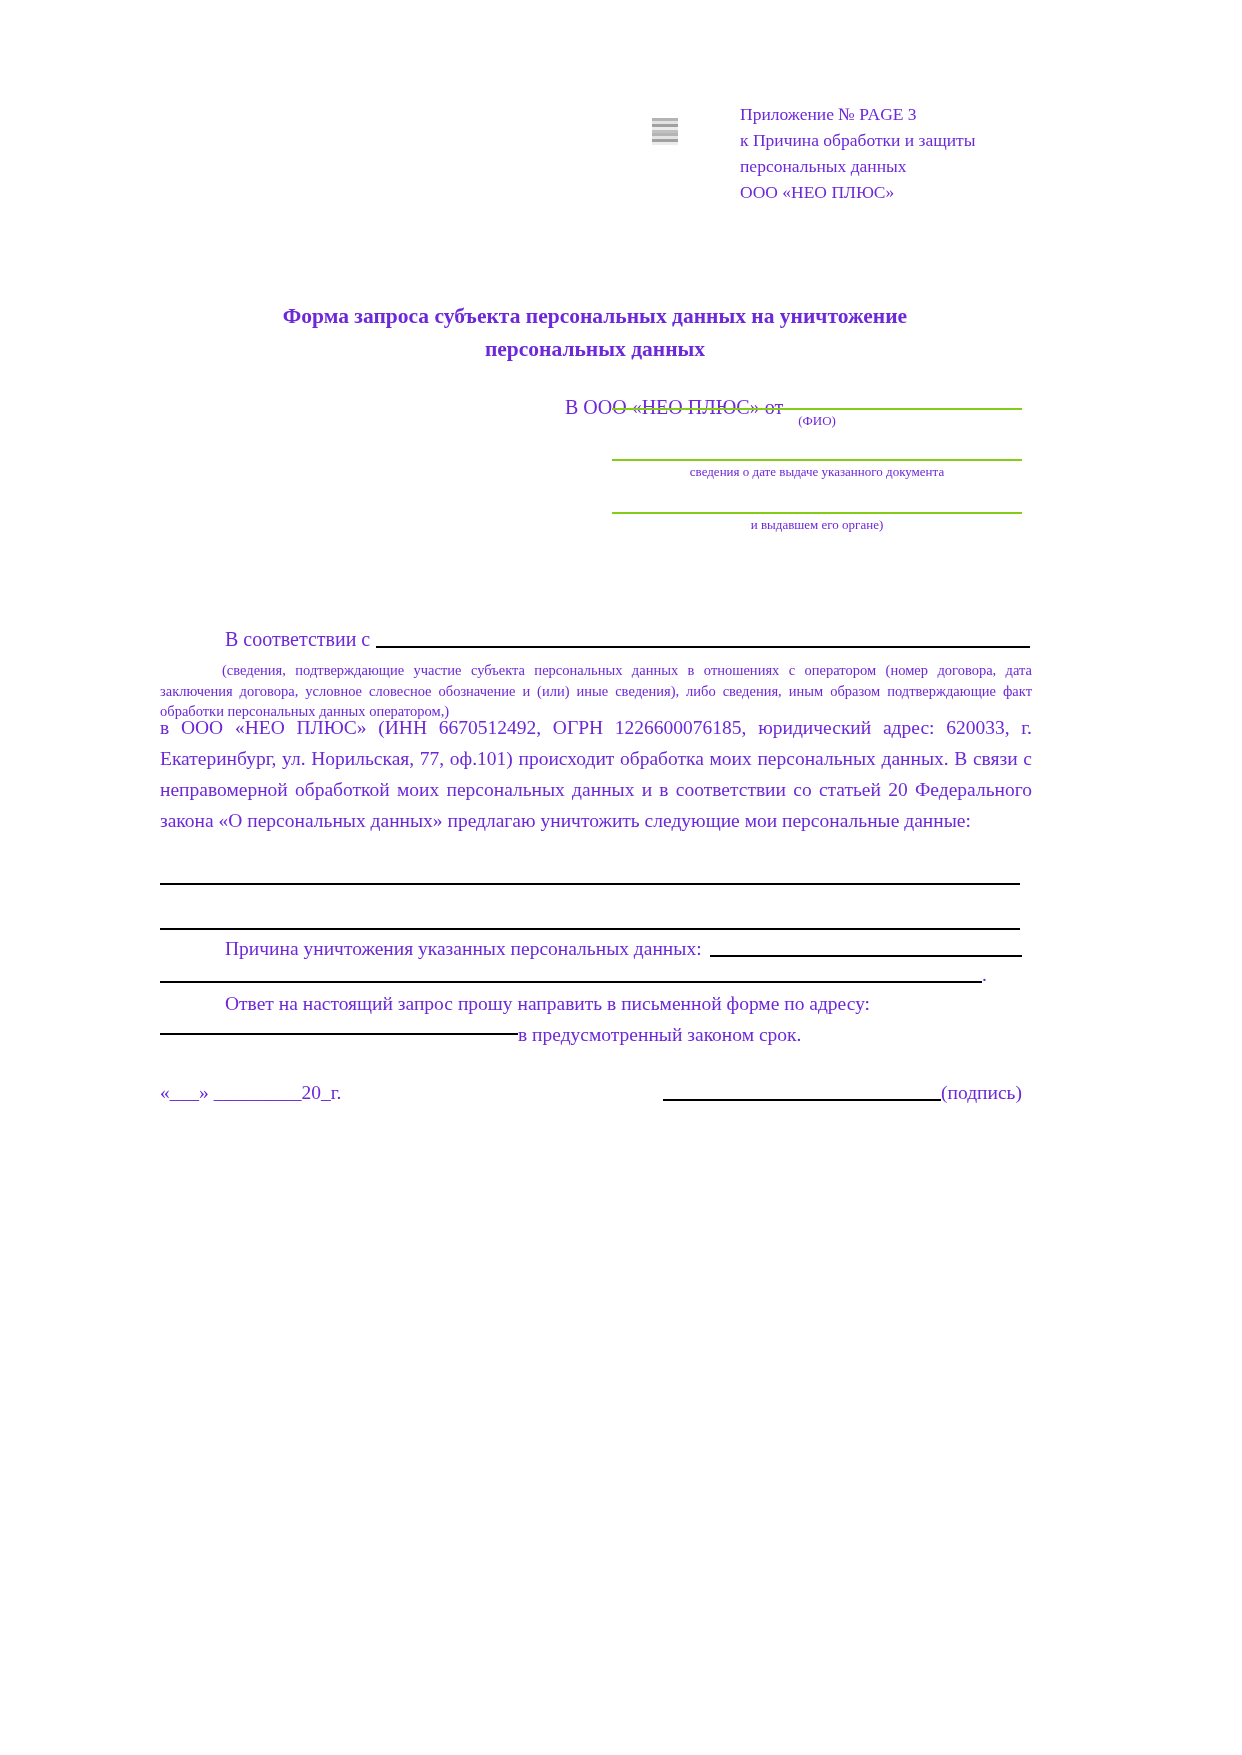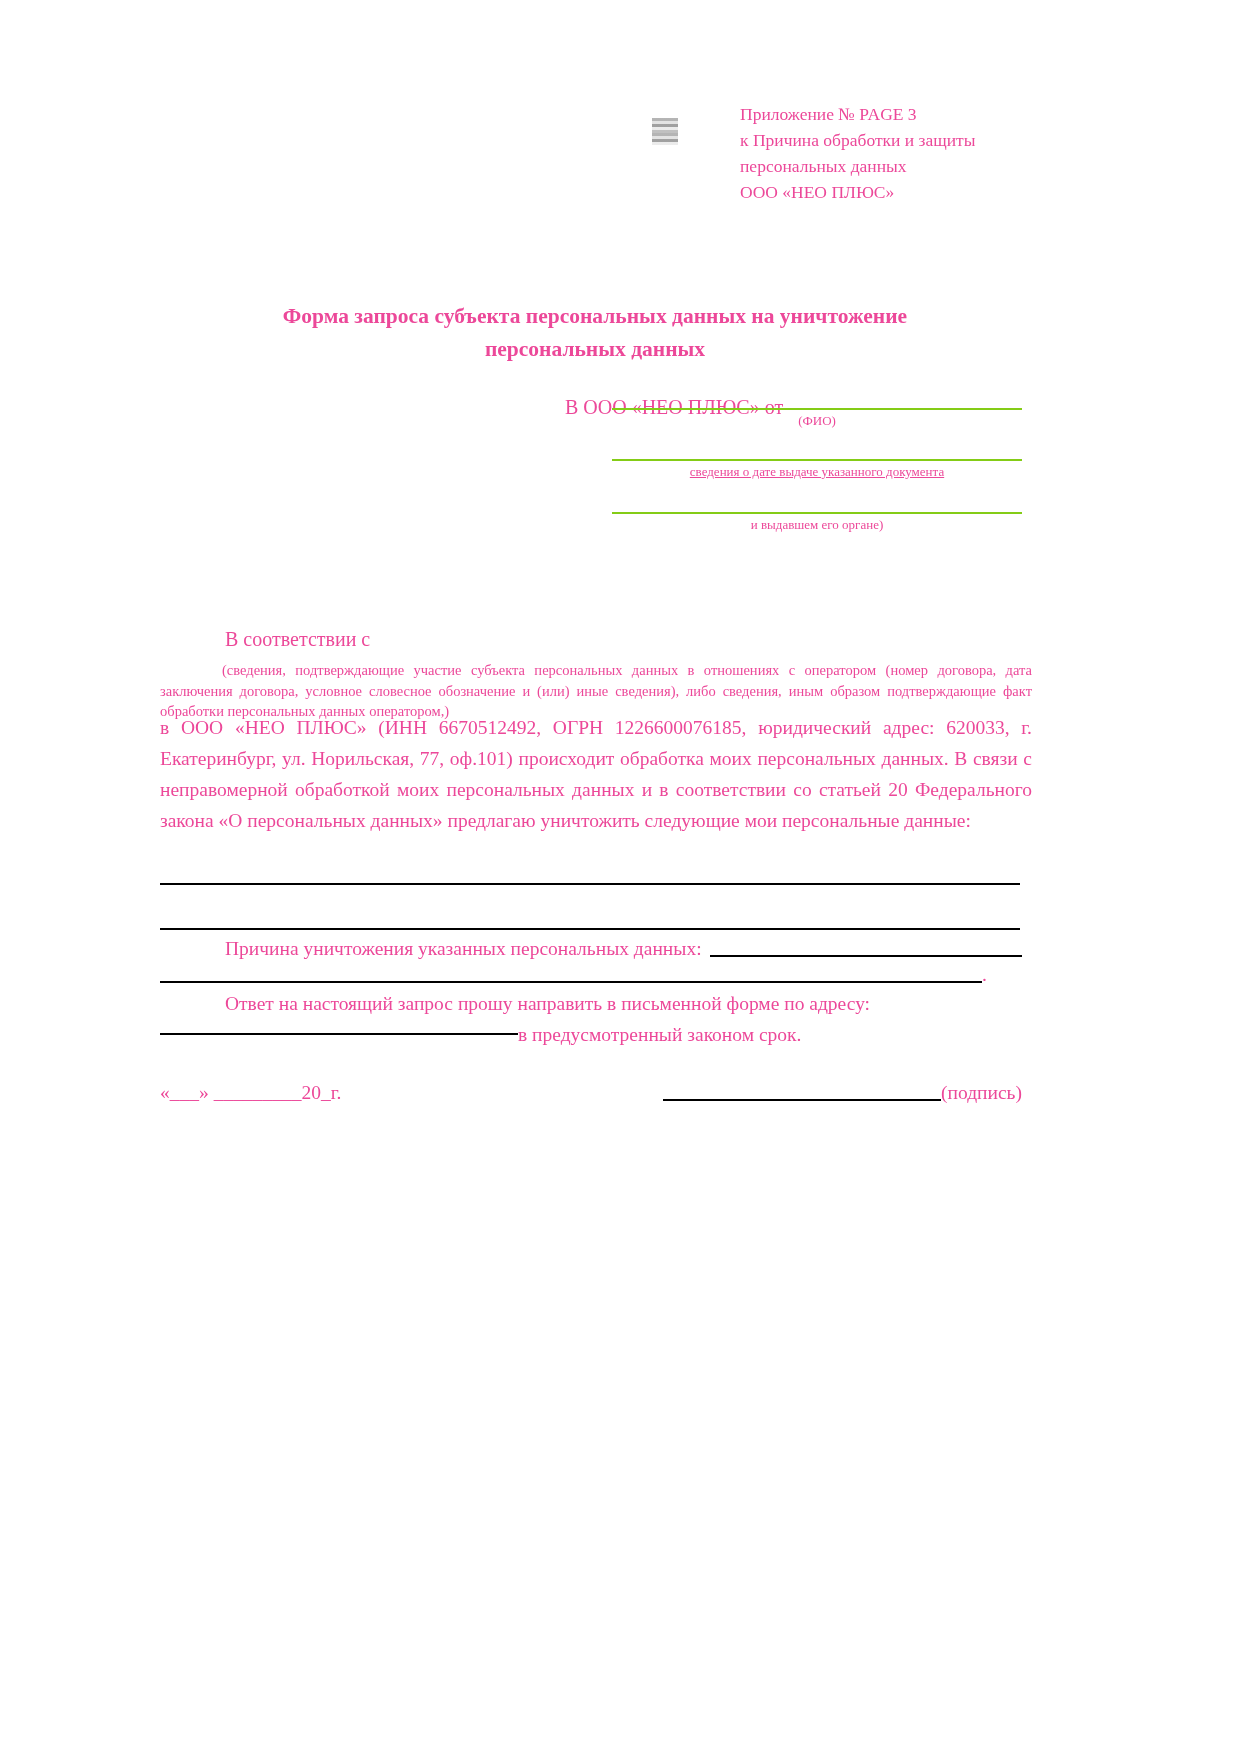--- a/index.html
+++ b/index.html
@@ -1,21 +1,21 @@
 <!DOCTYPE html>
 <html lang="ru"><head>
 <meta charset="utf-8">
 <style>
   html,body{margin:0;padding:0;background:#fff;}
   .page{
     position:relative;
     width:1242px;
     height:1755px;
     background:#fff;
-    color:#ec4899;
+    color:#6d28d9;
     font-family:"Liberation Serif", serif;
     overflow:hidden;
   }
   
   .mini-icon{
     position:absolute;
     left:652px; top:118px;
     width:26px; height:27px;
     background:repeating-linear-gradient(
       180deg,
@@ -56,35 +56,34 @@
   }
   .field{
     border-top:2px solid #84cc16;
     text-align:center;
     padding-top:3px;
     font-size:13px;
     line-height:16px;
   }
   .field.h1{height:46px;}
   .field.h2{height:57px;}
-  .field.h3{height:48px;text-decoration:underline;}
+  .field.h3{height:48px;}
   .blank{
     display:inline-block;
     border-bottom:2px solid #000;
   }
   .accordance{
     position:absolute;
     left:160px; top:628px;
     width:870px;
     font-size:20px;
     display:flex;
-    align-items:flex-start;
+    align-items:flex-end;
     padding-left:65px;
     box-sizing:border-box;
-    flex-direction:column;
   }
   .accordance .lead{white-space:nowrap; padding-right:6px;}
   .accordance .blank{flex:1; height:0; margin-bottom:3px;}
   .fine-print{
     position:absolute;
     left:160px; top:660px;
     width:872px;
     font-size:14.5px;
     line-height:20.5px;
     text-align:justify;

